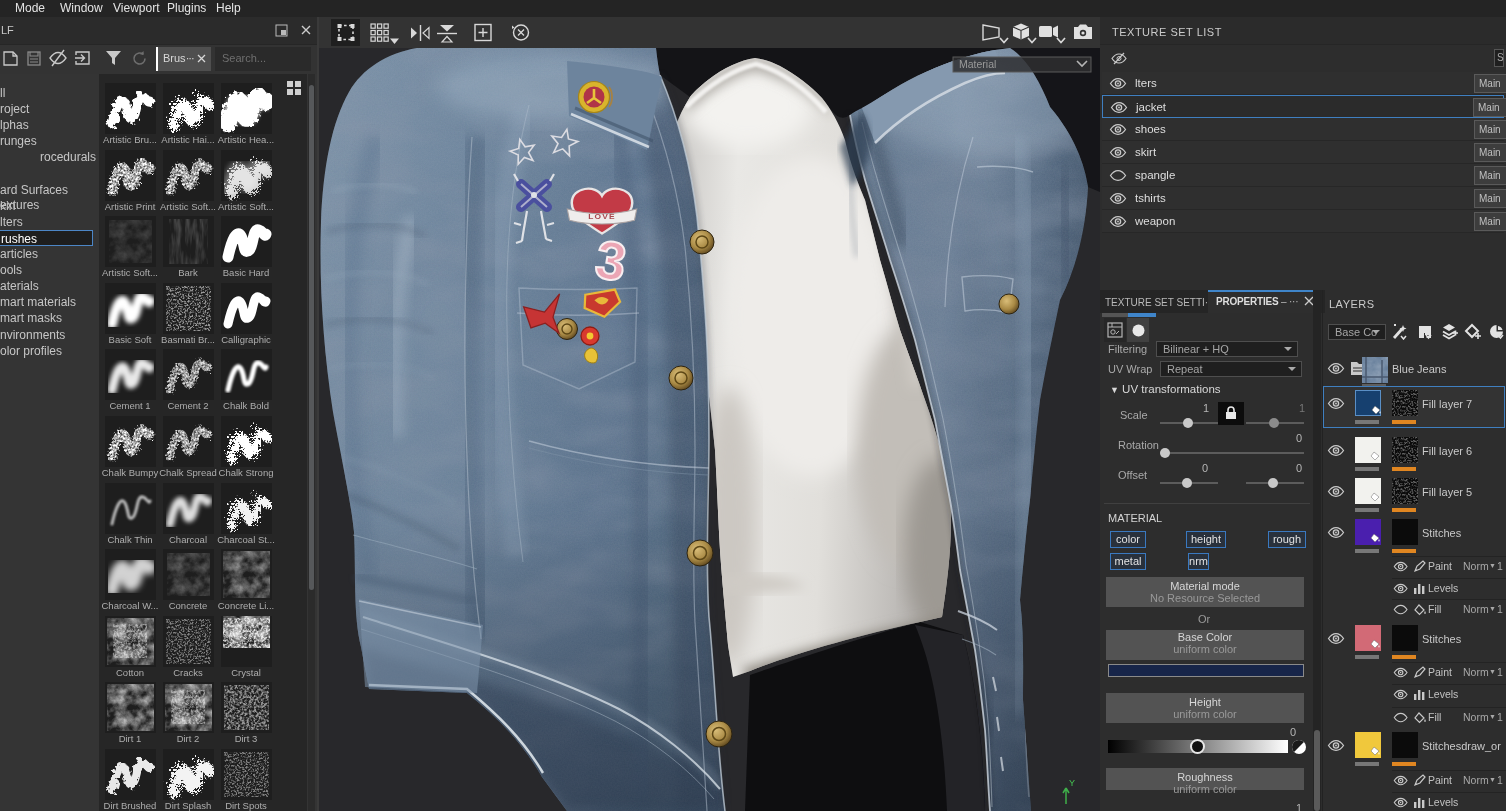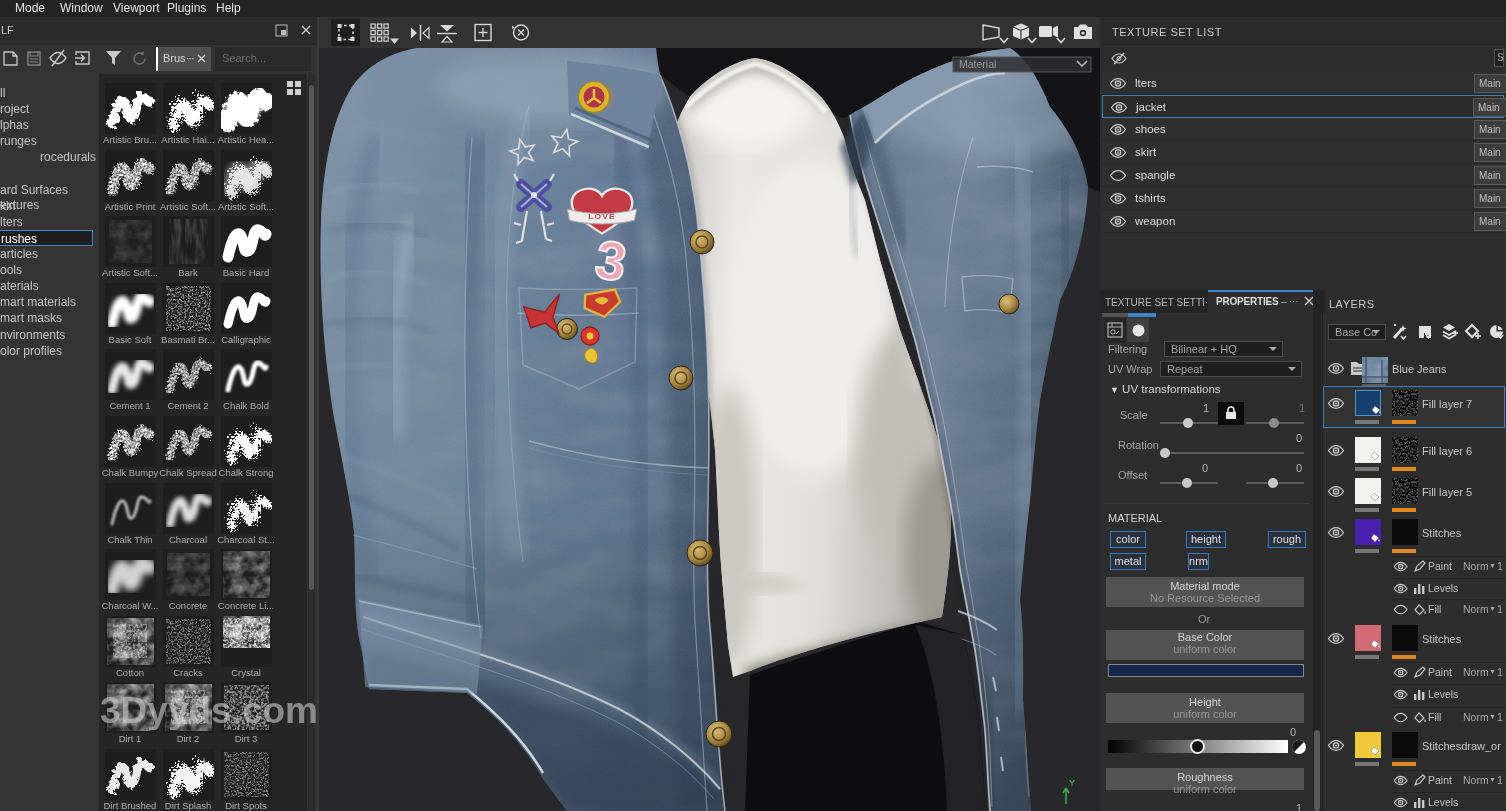--- a/index.html
+++ b/index.html
@@ -247,21 +247,20 @@
         </svg>
         <div class="tlabel" style="left:59.5px;top:726px">Dirt Splash</div>
         <svg class="thumb" style="left:121.5px;top:675px" width="51" height="51" viewBox="0 0 51 51">
           <rect x="3" y="3" width="45" height="45" fill="#fff" filter="url(#fSpk2)" opacity="0.45"></rect>
         </svg>
         <div class="tlabel" style="left:117.5px;top:726px">Dirt Spots</div>
       </div>
  <div id="gscroll" class="abs">
         <div class="abs" style="left:1px;top:11px;width:5px;height:505px;background:#56585a;border-radius:3px"></div>
       </div>
- <div class="abs" style="left:100px;top:673px;width:217px;height:40px;color:rgba(205,205,205,.6);font-size:37px;font-weight:bold;overflow:hidden;letter-spacing:0px">3Dyyds.com</div>
 </div>
 <div id="vp" class="abs">
       <div class="abs" style="left:0;top:0;width:2px;height:794px;background:#3a3a3a;z-index:5"></div>
 <svg width="783" height="794" viewBox="0 0 783 794" style="position:absolute;left:0;top:0">
 <defs>
 <linearGradient id="gLJ" x1="0" y1="0" x2="1" y2="0.25">
  <stop offset="0" stop-color="#7d93a9"></stop>
             <stop offset=".45" stop-color="#6c849d"></stop>
             <stop offset=".8" stop-color="#5e7691"></stop>
             <stop offset="1" stop-color="#556e86"></stop>
@@ -630,21 +629,21 @@
             <path d="M9 12l3-3" stroke="#b5b5b5"></path>
           </svg>
         </div>
  <div class="abs" style="left:27px;top:28px;width:22px;height:24px;background:#404040">
           <svg class="abs" style="left:4px;top:5px" width="15" height="15" viewBox="0 0 15 15">
             <circle cx="7.5" cy="7.5" r="6" fill="#e8e8e8"></circle>
             <path d="M7.5 1.5a6 6 0 0 0 0 12 4 4 0 0 1 0-12z" fill="#555"></path>
           </svg>
         </div>
         <span class="plabel" style="left:8px;top:53px">Filtering</span>
-        <div class="dd" style="left:64px;top:51px;width:119px">Bilinear + HQ</div>
+        <div class="dd" style="left:56px;top:51px;width:142px">Bilinear + HQ</div>
         <span class="plabel" style="left:8px;top:73px">UV Wrap</span>
         <div class="dd" style="left:60px;top:71px;width:142px">Repeat</div>
         <span class="abs" style="left:10px;top:93px;color:#d8d8d8;font-size:11.5px"><span style="font-size:9px">▼</span> UV transformations</span>
         <span class="plabel" style="left:20px;top:119px">Scale</span>
  <span class="sval" style="left:103px;top:112px">1</span>
         <span class="sval" style="left:199px;top:112px;color:#777">1</span>
  <div class="strack" style="left:60px;top:132px;width:58px"></div>
         <div class="shandle" style="left:83px;top:128px"></div>
  <div class="abs" style="left:118px;top:112px;width:26px;height:23px;background:#0c0c0c">
           <svg class="abs" style="left:7px;top:4px" width="12" height="14" viewBox="0 0 12 14">

